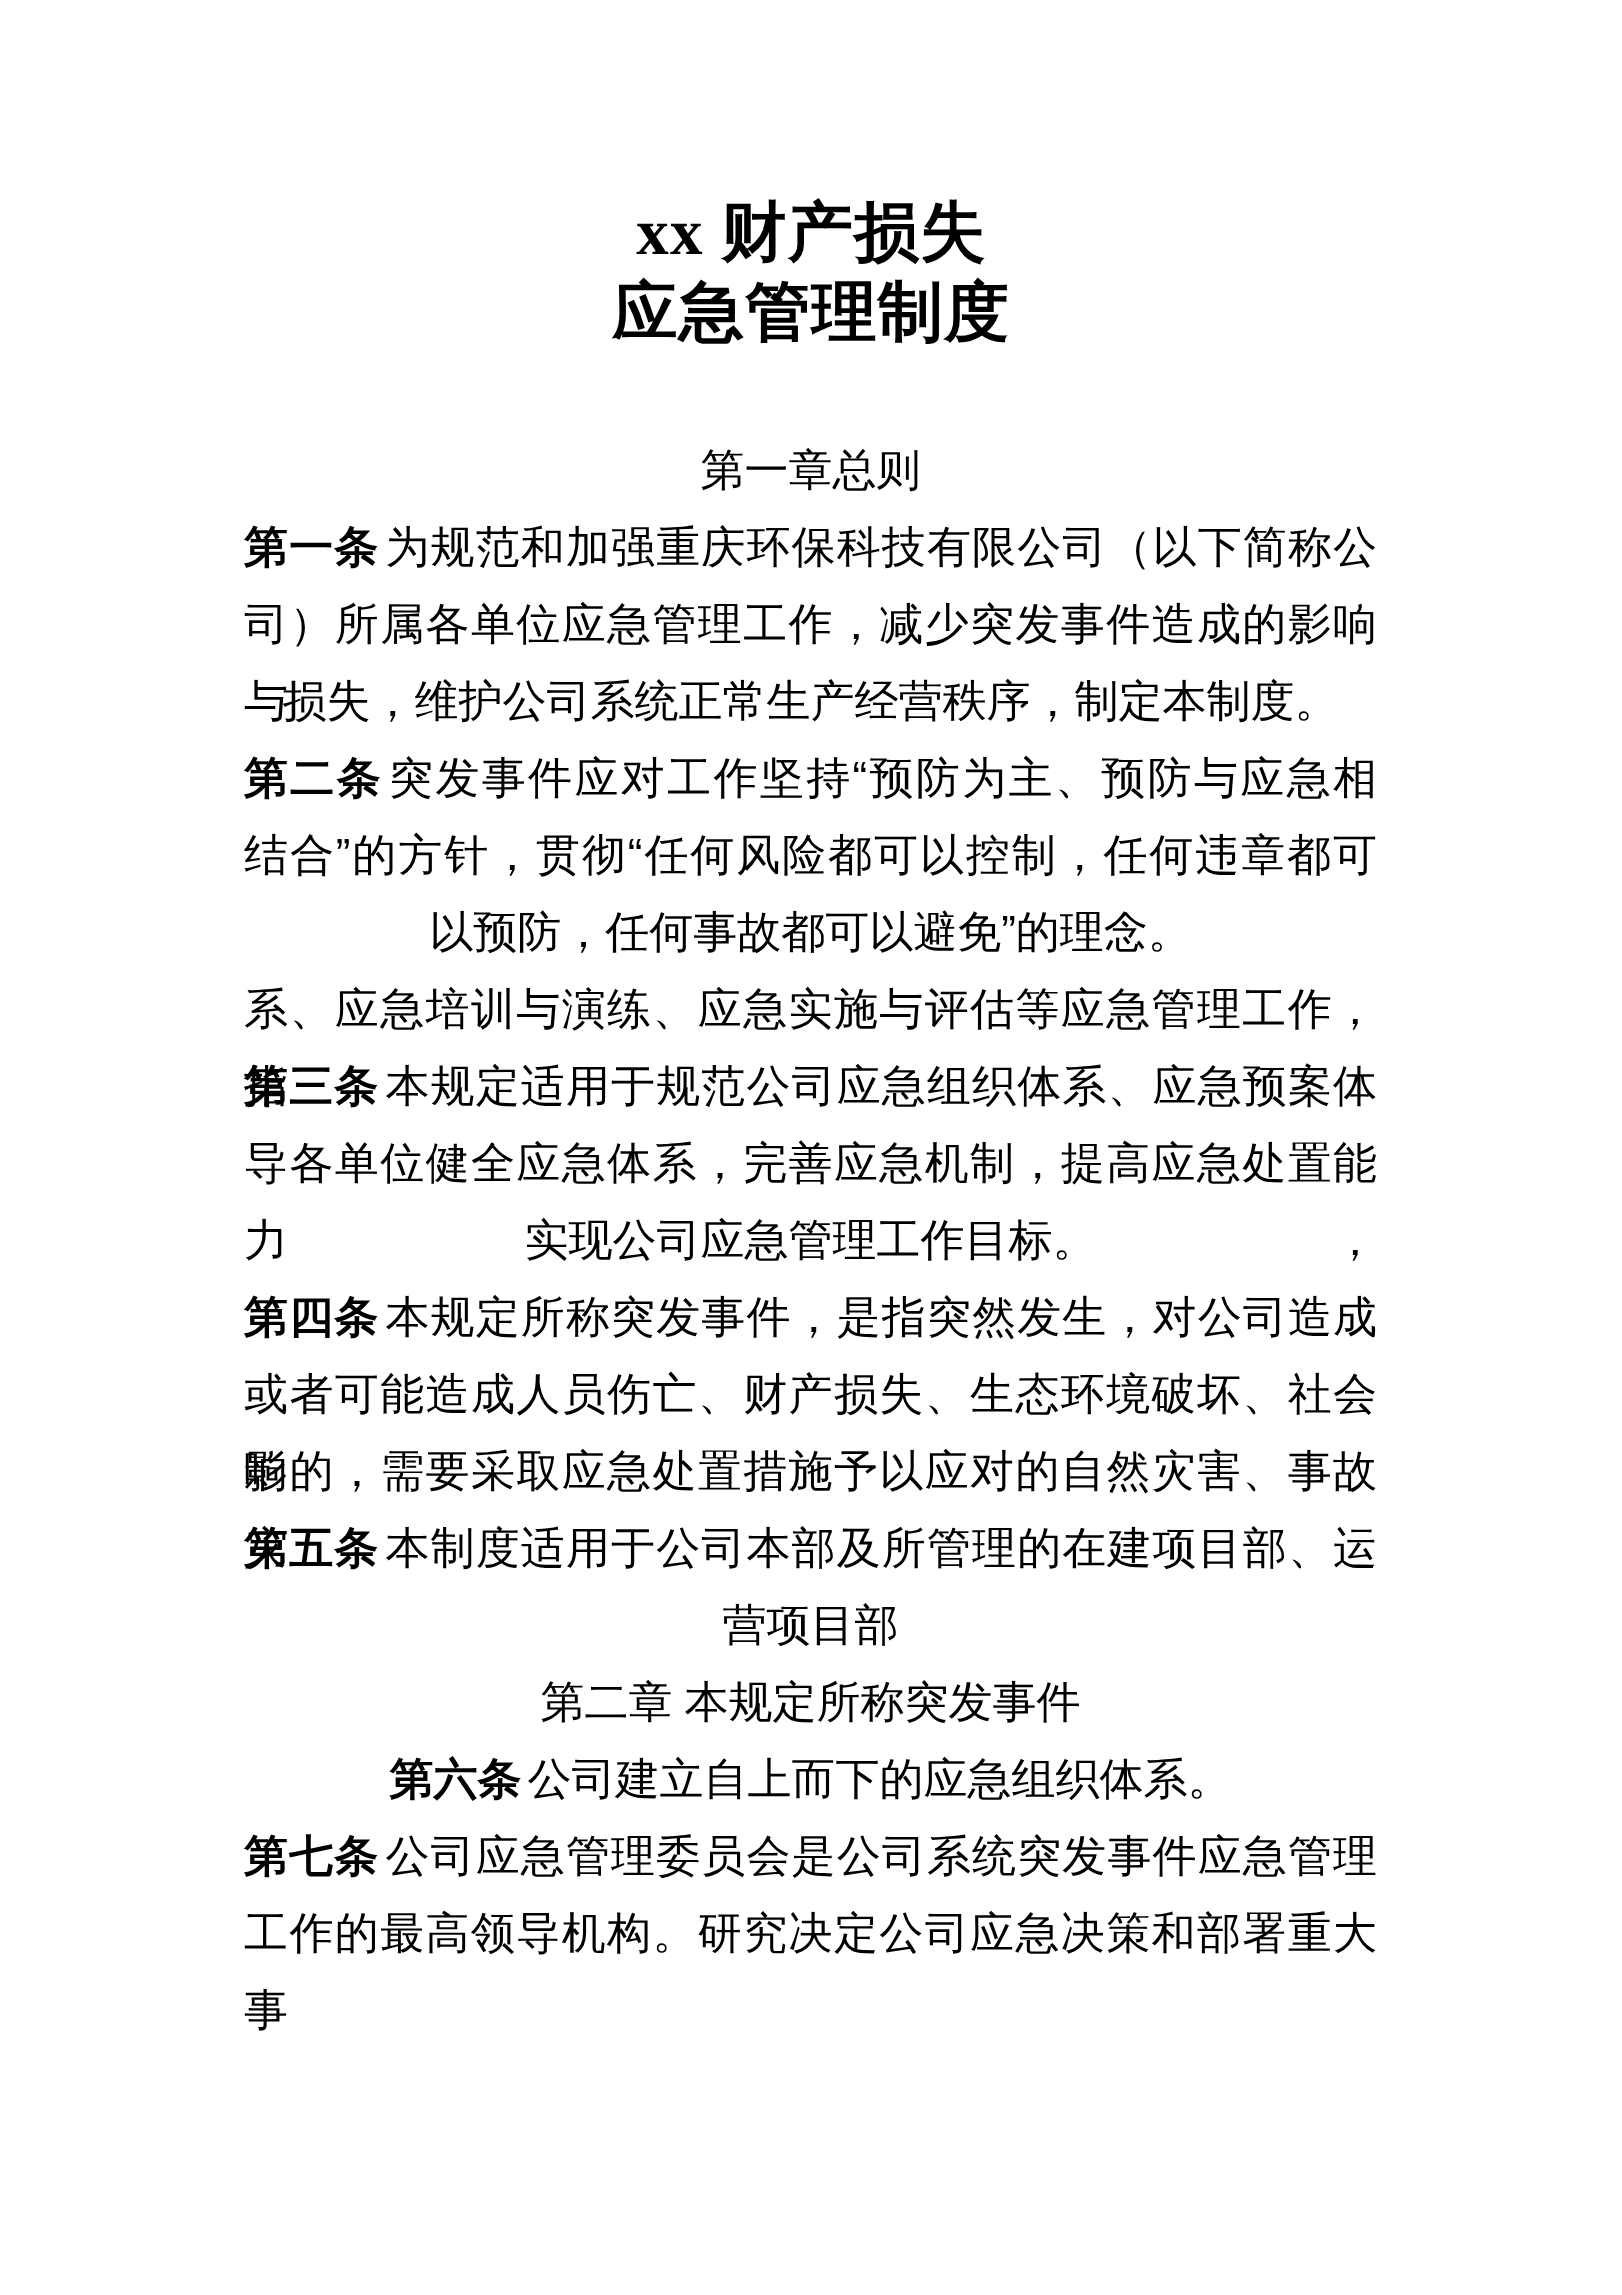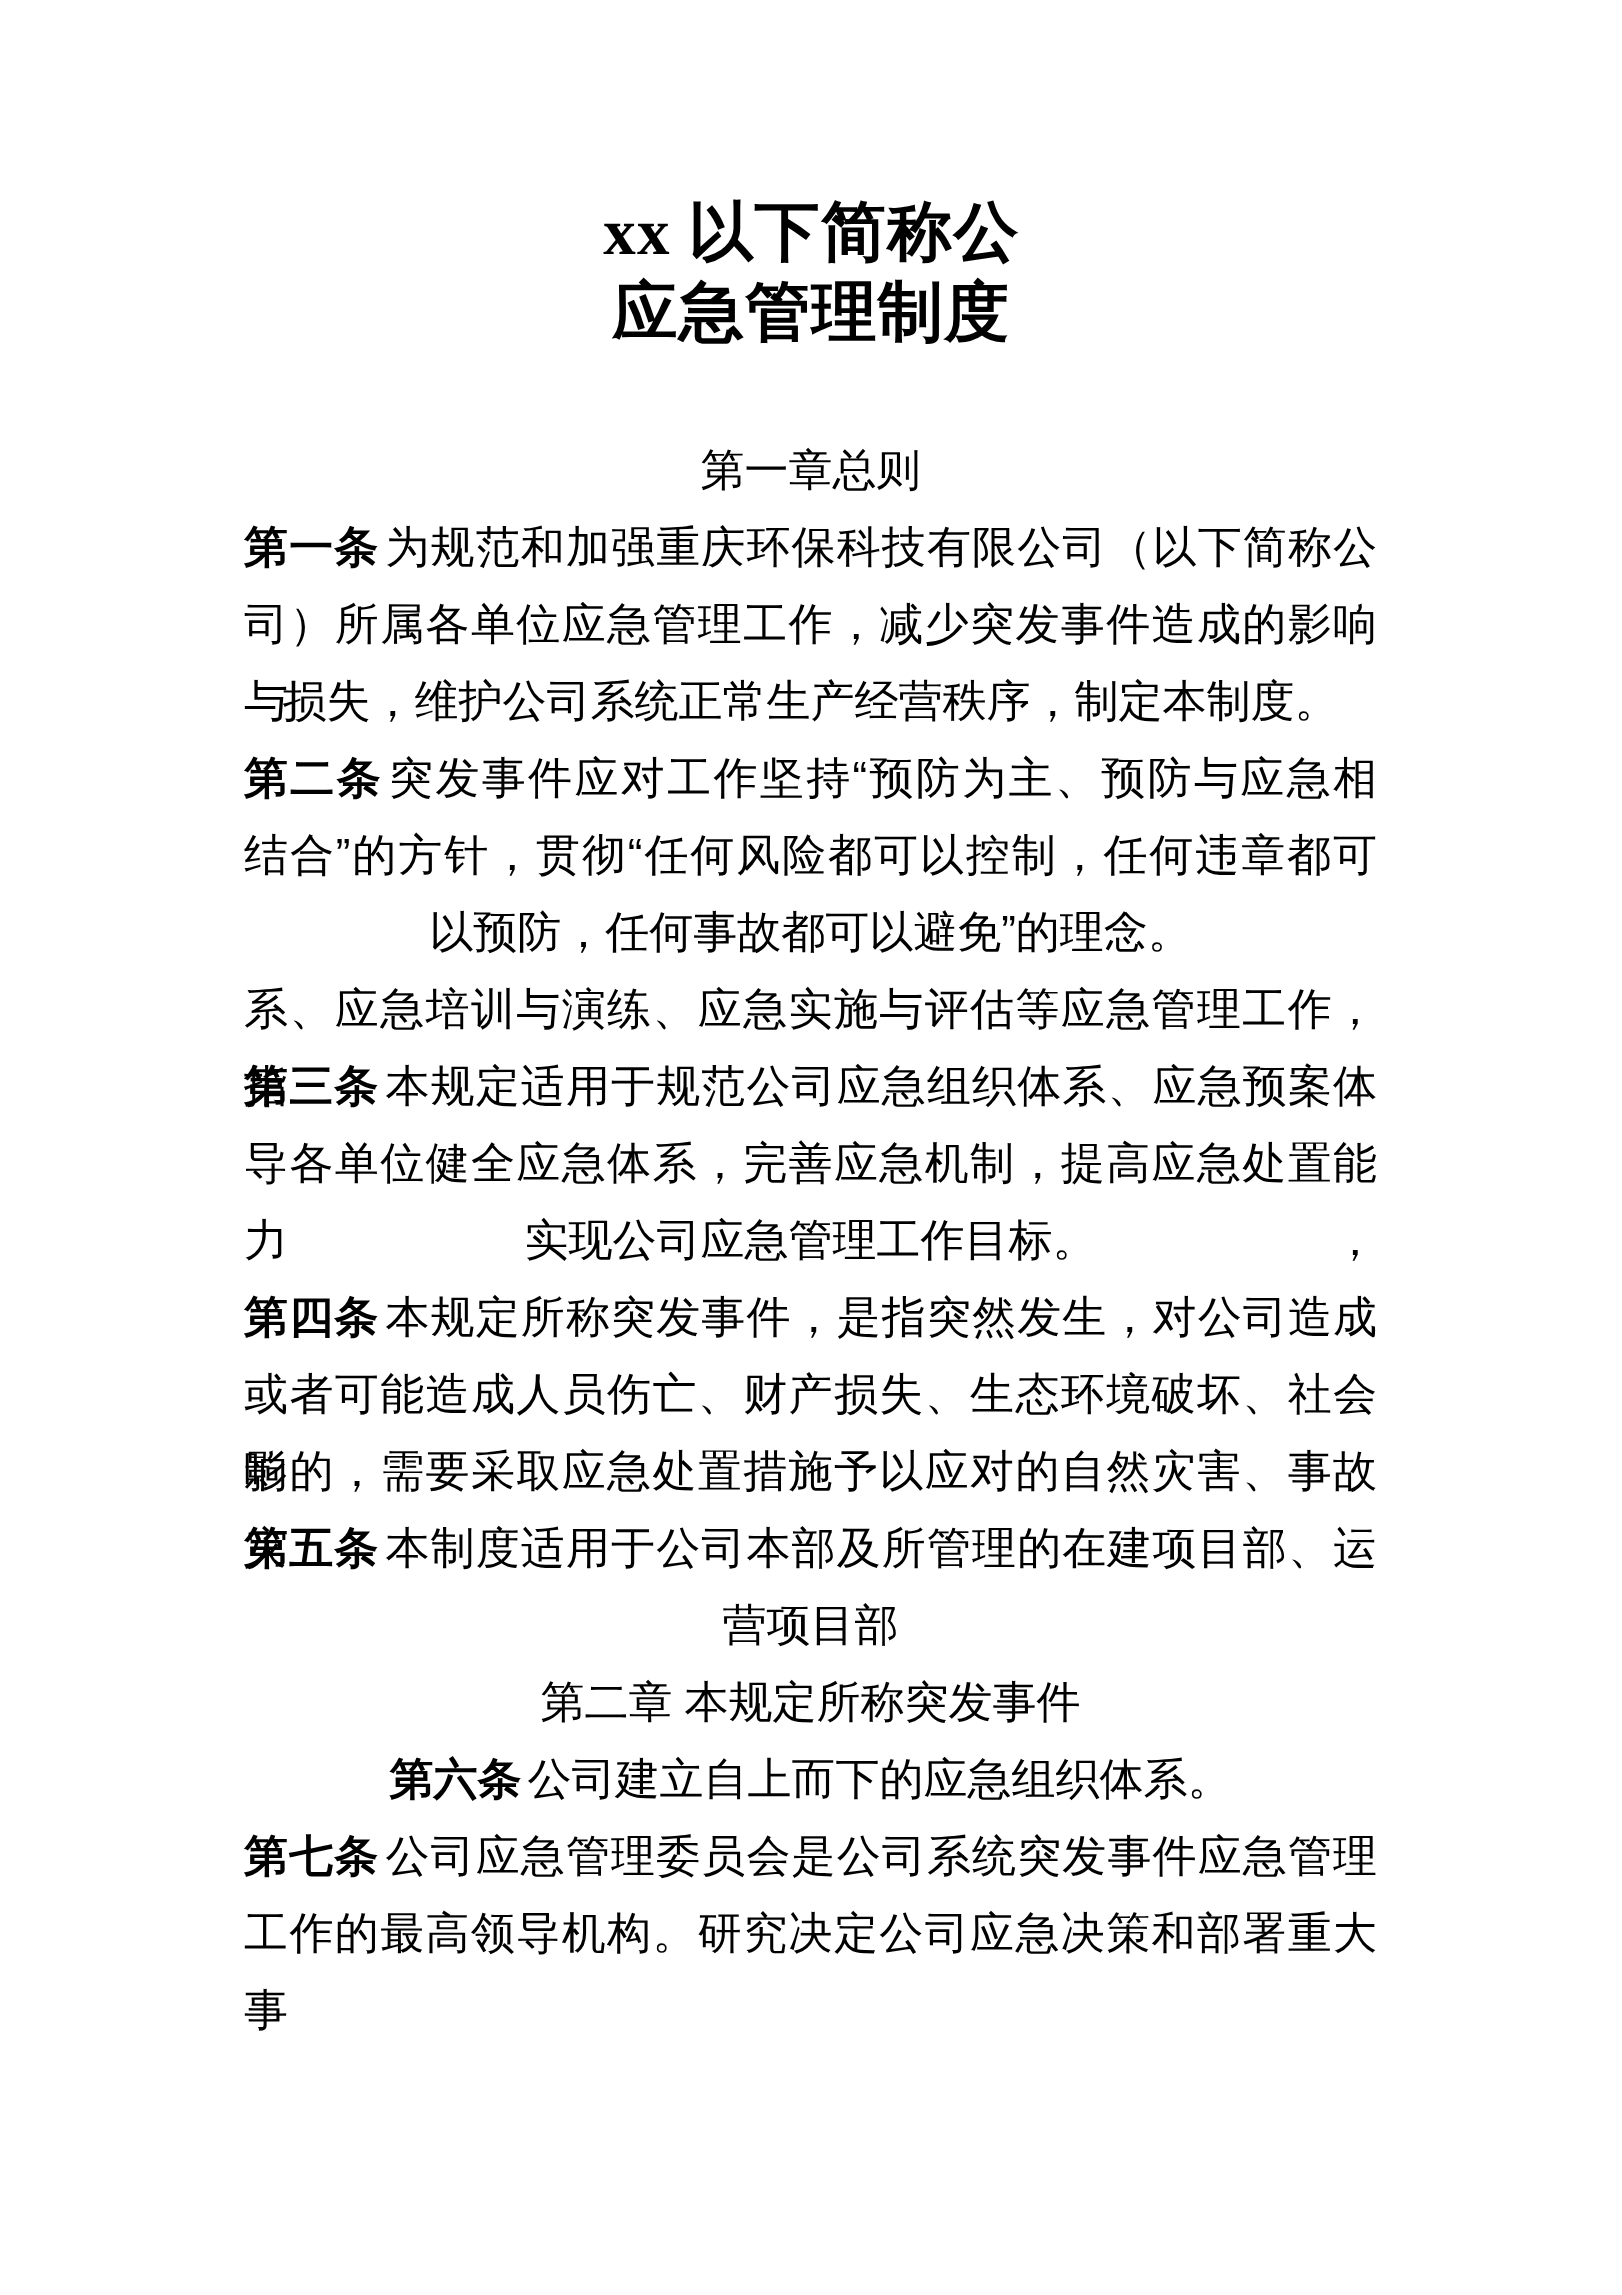--- a/index.html
+++ b/index.html
@@ -53,21 +53,21 @@
   .label {
     font-weight: 700;
     margin-right: 6px;
   }
 </style>
 </head>
 <body>
 
 <div class="page">
   <div class="titles">
-    <div class="title-line">xx 以下简称公</div>
+    <div class="title-line">xx 财产损失</div>
     <div class="title-line">应急管理制度</div>
   </div>
   <div class="content" id="body-lines">
       <div class="line chapter"><span>第一章总则</span></div>
       <div class="line just"><span class="label">第一条</span><span>为规范和加强重庆环保科技有限公司（以下简称公</span></div>
       <div class="line just"><span>司）所属各单位应急管理工作，减少突发事件造成的影响与</span></div>
       <div class="line"><span>损失，维护公司系统正常生产经营秩序，制定本制度。</span></div>
       <div class="line just"><span class="label">第二条</span><span>突发事件应对工作坚持“预防为主、预防与应急相</span></div>
       <div class="line just"><span>结合”的方针，贯彻“任何风险都可以控制，任何违章都可</span></div>
       <div class="line"><span>以预防，任何事故都可以避免”的理念。</span></div>

